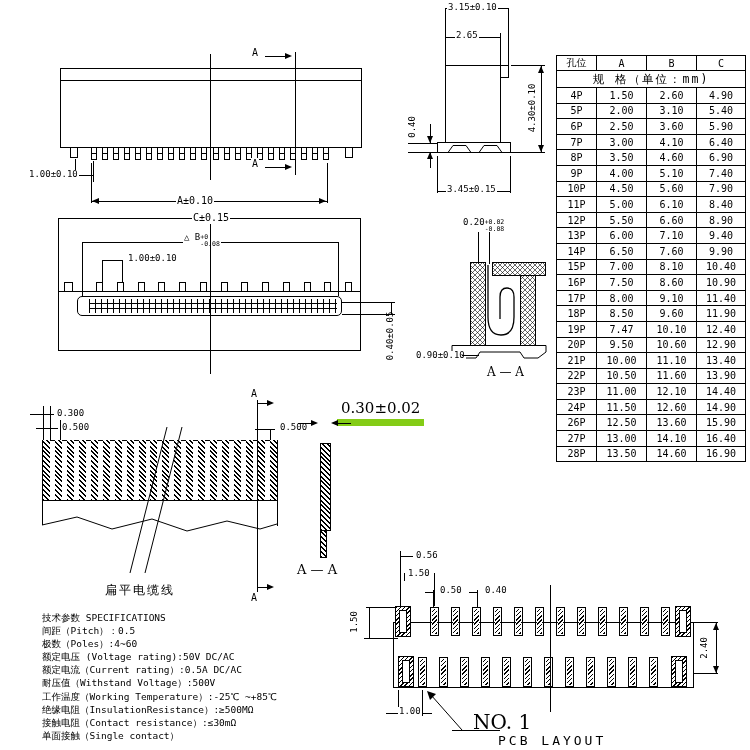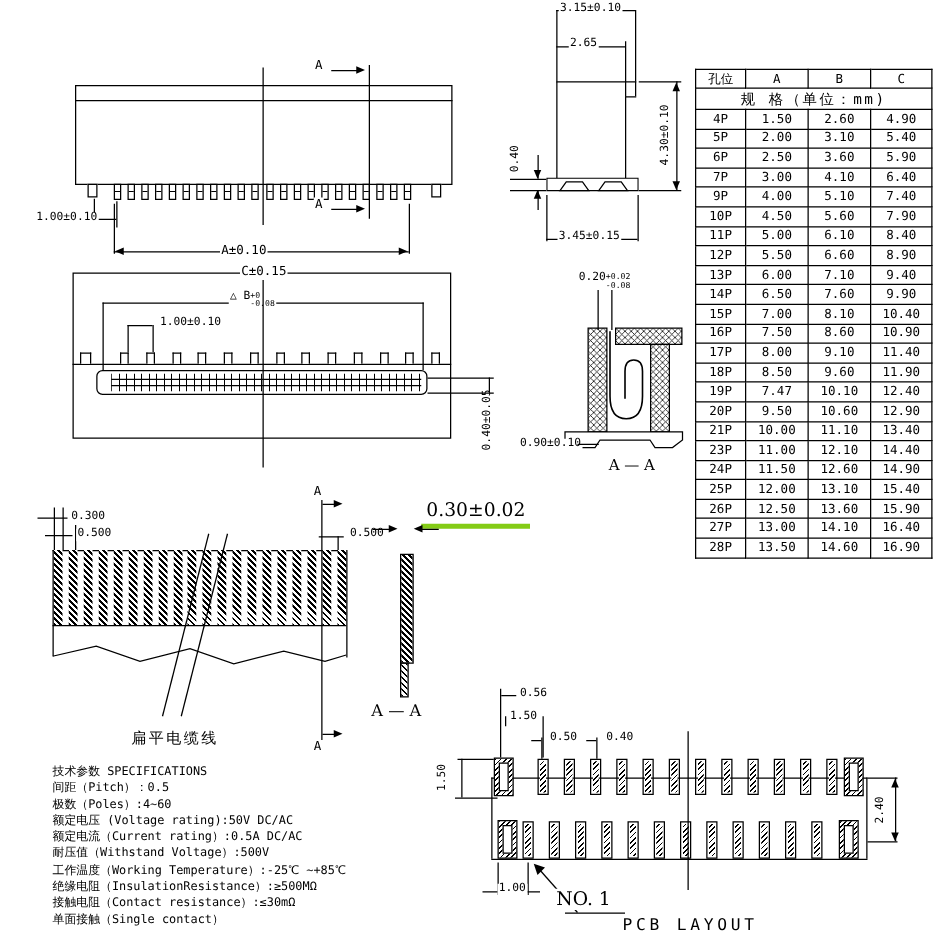--- a/index.html
+++ b/index.html
@@ -159,20 +159,26 @@
         <td>3.60</td>
         <td>5.90</td>
       </tr>
       <tr>
         <td>7P</td>
         <td>3.00</td>
         <td>4.10</td>
         <td>6.40</td>
       </tr>
       <tr>
+        <td>8P</td>
+        <td>3.50</td>
+        <td>4.60</td>
+        <td>6.90</td>
+      </tr>
+      <tr>
         <td>9P</td>
         <td>4.00</td>
         <td>5.10</td>
         <td>7.40</td>
       </tr>
       <tr>
         <td>10P</td>
         <td>4.50</td>
         <td>5.60</td>
         <td>7.90</td>
@@ -237,36 +243,36 @@
         <td>10.60</td>
         <td>12.90</td>
       </tr>
       <tr>
         <td>21P</td>
         <td>10.00</td>
         <td>11.10</td>
         <td>13.40</td>
       </tr>
       <tr>
+        <td>22P</td>
+        <td>10.50</td>
+        <td>11.60</td>
+        <td>13.90</td>
+      </tr>
+      <tr>
         <td>23P</td>
         <td>11.00</td>
         <td>12.10</td>
         <td>14.40</td>
       </tr>
       <tr>
         <td>24P</td>
         <td>11.50</td>
         <td>12.60</td>
         <td>14.90</td>
-      </tr>
-      <tr>
-        <td>25P</td>
-        <td>12.00</td>
-        <td>13.10</td>
-        <td>15.40</td>
       </tr>
       <tr>
         <td>26P</td>
         <td>12.50</td>
         <td>13.60</td>
         <td>15.90</td>
       </tr>
       <tr>
         <td>27P</td>
         <td>13.00</td>
@@ -394,21 +400,21 @@
   <span class="txt" style="left:250px;top:388px;font-size:10px">A</span>
   <div class="hl" style="left:258px;top:403px;width:12px"></div>
   <div class="ar" style="left:267px;top:400px"></div>
   <span class="txt" style="left:250px;top:592px;font-size:10px">A</span>
   <div class="hl" style="left:258px;top:587px;width:12px"></div>
   <div class="ar" style="left:267px;top:584px"></div>
   <span class="txt" style="left:104px;top:584px;font-size:12px;letter-spacing:2px">扁平电缆线</span>
 </div>
 
 <div>
-  <span class="txt serif" style="left:337px;top:400px;font-size:15px;border-bottom:4px solid #84cc16;padding:0 4px 2px 4px">0.30±0.02</span>
+  <span class="txt serif" style="left:337px;top:400px;font-size:15px;border-bottom:7px solid #84cc16;padding:0 4px 2px 4px">0.30±0.02</span>
   <div class="hl" style="left:298px;top:423px;width:14px"></div>
   <div class="ar" style="left:311px;top:420px"></div>
   <div class="hl" style="left:337px;top:423px;width:14px"></div>
   <div class="al" style="left:331px;top:420px"></div>
   <div class="box hatchbar" style="left:320px;top:443px;width:11px;height:88px"></div>
   <div class="box hatchbar" style="left:320px;top:530px;width:7px;height:28px"></div>
   <span class="txt serif" style="left:296px;top:563px;font-size:13px">A — A</span>
 </div>
 
 <div class="speclines">
@@ -498,16 +504,16 @@
 
   <div class="vl" style="left:398px;top:690px;height:26px"></div>
   <div class="vl" style="left:422px;top:690px;height:26px"></div>
   <div class="hl" style="left:386px;top:713px;width:46px"></div>
   <span class="txt" style="left:398px;top:707px">1.00</span>
 
   <svg class="abs" style="left:424px;top:688px" width="42" height="45">
     <line x1="38" y1="42" x2="7" y2="7" stroke="#000" stroke-width="1"></line>
     <polygon points="3,3 12,6 6,12" fill="#000"></polygon>
   </svg>
-  <span class="txt serif" style="left:444px;top:711px;font-size:15px">NO. 1</span>
+  <span class="txt serif" style="left:472px;top:711px;font-size:20px">NO. 1</span>
   <div class="hl" style="left:452px;top:730px;width:48px"></div>
   <span class="txt" style="left:497px;top:734px;font-size:13px;letter-spacing:3px">PCB LAYOUT</span>
 </div>
 
 </body></html>

